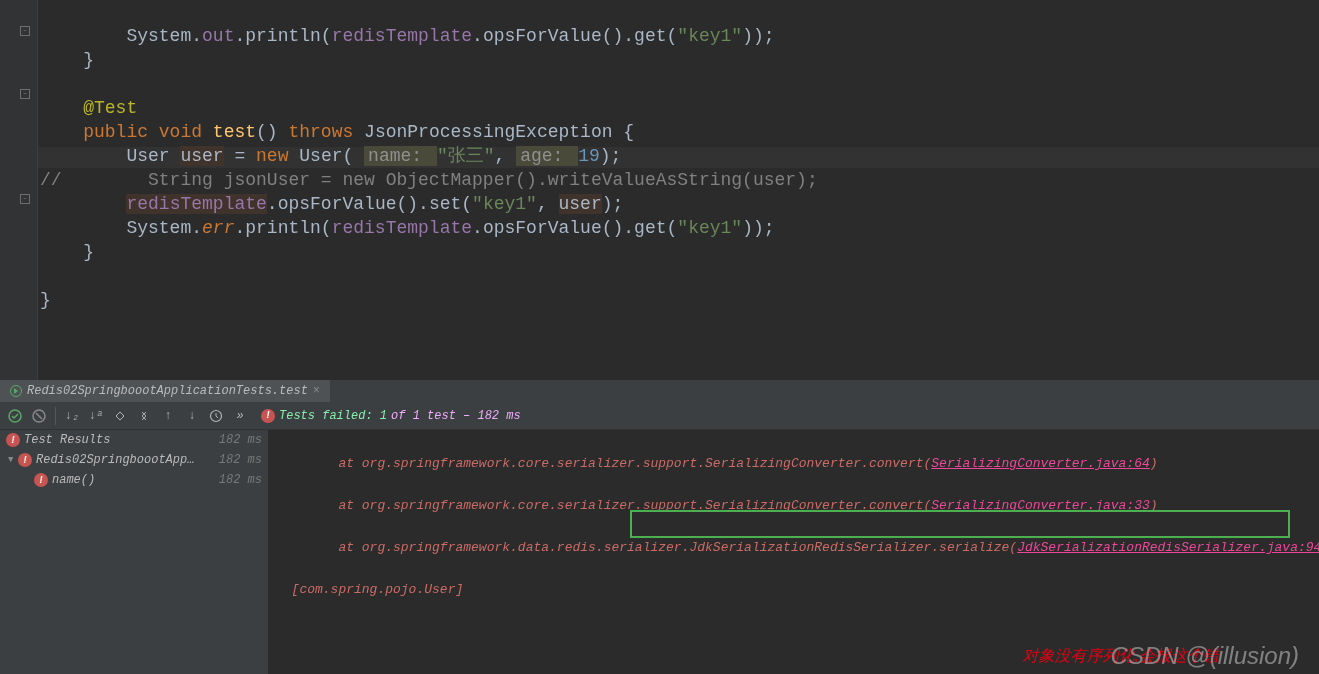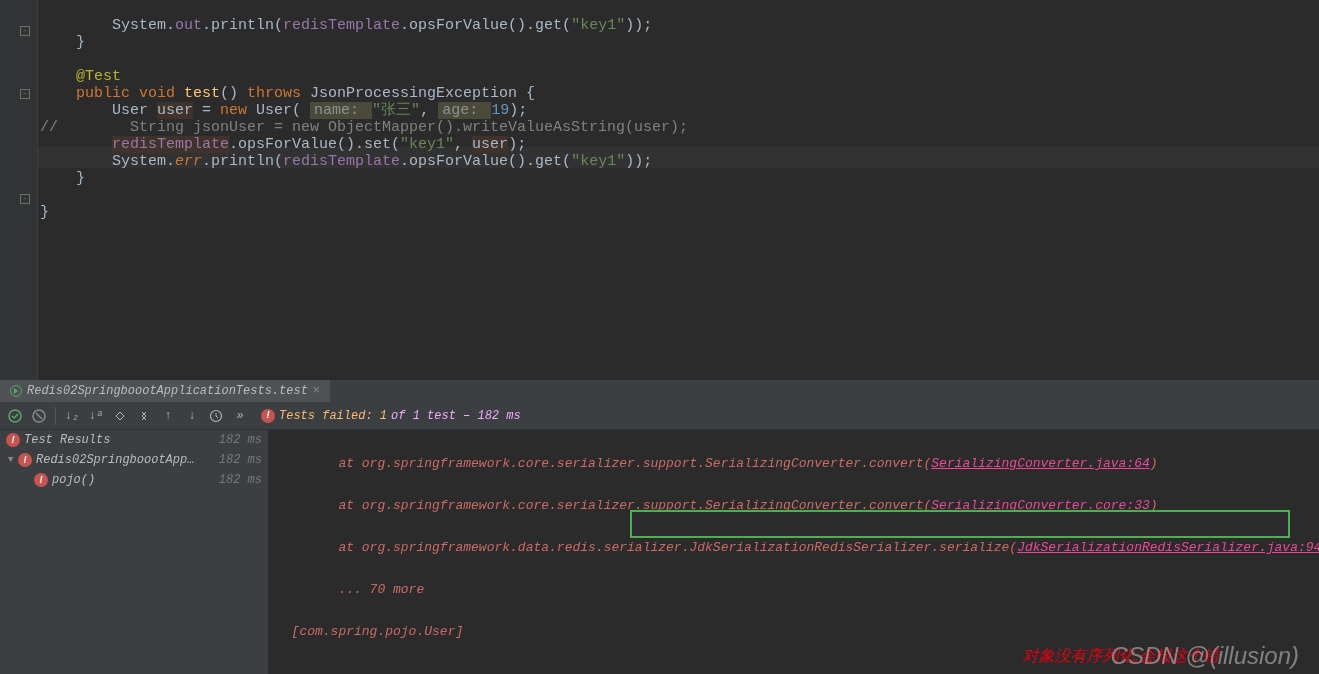--- a/index.html
+++ b/index.html
@@ -34,22 +34,22 @@
     color:#6e6e6e;
     font-size:9px;
     line-height:8px;
     text-align:center;
   }
   .code {
     position: absolute;
     left: 40px;
     top: 0;
     white-space: pre;
-    line-height: 17px;
-    font-size: 15px;
+    line-height: 24px;
+    font-size: 18px;
   }
   .hl-line {
     position: absolute;
     left: 0; right: 0;
     height: 21px;
     background: #323232;
   }
   .hl-usage {
     background: #40332b;
     border: 0;
@@ -272,21 +272,21 @@
     <div class="tb-btn">↓</div>
     <div class="tb-btn">
         <svg width="14" height="14">
           <circle cx="7" cy="7" r="5.5" fill="none" stroke="#afb1b3" stroke-width="1.2"></circle>
           <path d="M7 4 L7 7 L9 9" stroke="#afb1b3" fill="none"></path>
         </svg>
       </div>
     <div class="tb-btn">»</div>
     <div class="status-fail">
       <span class="status-dot">!</span>
-      <span style="color:#fdba74;">Tests failed: 1</span>
+      <span style="color:#86efac;">Tests failed: 1</span>
       <span style="color:#f0abfc;"> of 1 test – 182 ms</span>
     </div>
   </div>
 
   <div class="panel-body">
     <div class="test-tree">
       <div class="tree-row">
         <span class="tree-icon">
             <span class="status-dot">!</span>
           </span>
@@ -298,30 +298,29 @@
         <span class="tree-icon">
             <span class="status-dot">!</span>
           </span>
         <span class="tree-label">Redis02SpringboootApplication</span>
         <span class="tree-time">182 ms</span>
       </div>
       <div class="tree-row" style="padding-left:34px;">
         <span class="tree-icon">
             <span class="status-dot">!</span>
           </span>
-        <span class="tree-label">pojo()</span>
+        <span class="tree-label">name()</span>
         <span class="tree-time">182 ms</span>
       </div>
     </div>
 
     <div class="console">
 <div class="console-line"><span>        at org.springframework.core.serializer.support.SerializingConverter.convert(</span><span class="link">SerializingConverter.java:64</span><span>)</span></div>
-<div class="console-line"><span>        at org.springframework.core.serializer.support.SerializingConverter.convert(</span><span class="link">SerializingConverter.core:33</span><span>)</span></div>
+<div class="console-line"><span>        at org.springframework.core.serializer.support.SerializingConverter.convert(</span><span class="link">SerializingConverter.java:33</span><span>)</span></div>
 <div class="console-line"><span>        at org.springframework.data.redis.serializer.JdkSerializationRedisSerializer.serialize(</span><span class="link">JdkSerializationRedisSerializer.java:94</span></div>
-<div class="console-line">        ... 70 more</div>
 <div class="console-line">  [com.spring.pojo.User]</div>
 
 
 
 
       <div class="err-box" style="top:80px;left:362px;"></div>
       <div class="red-note">对象没有序列化,会报这个错</div>
       <div class="watermark">CSDN @(illusion)</div>
     </div>
   </div>

